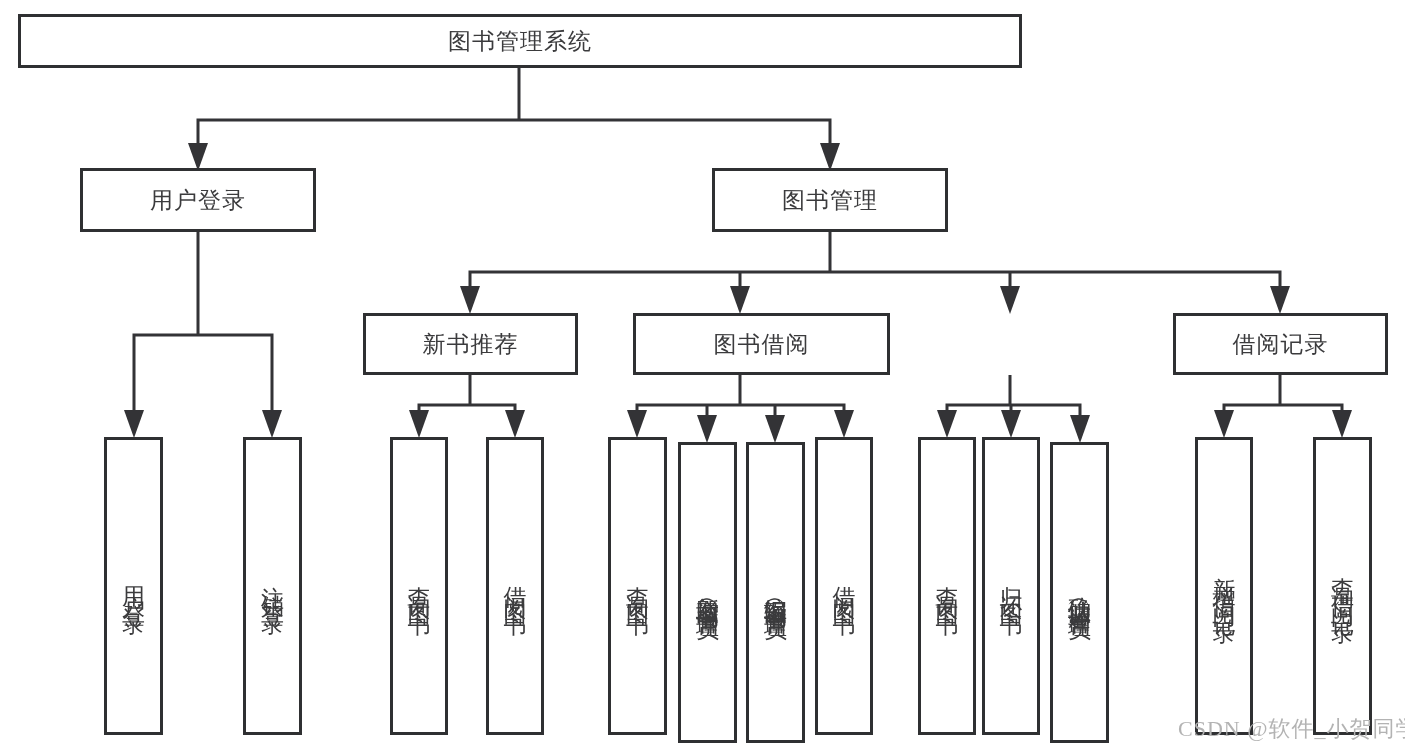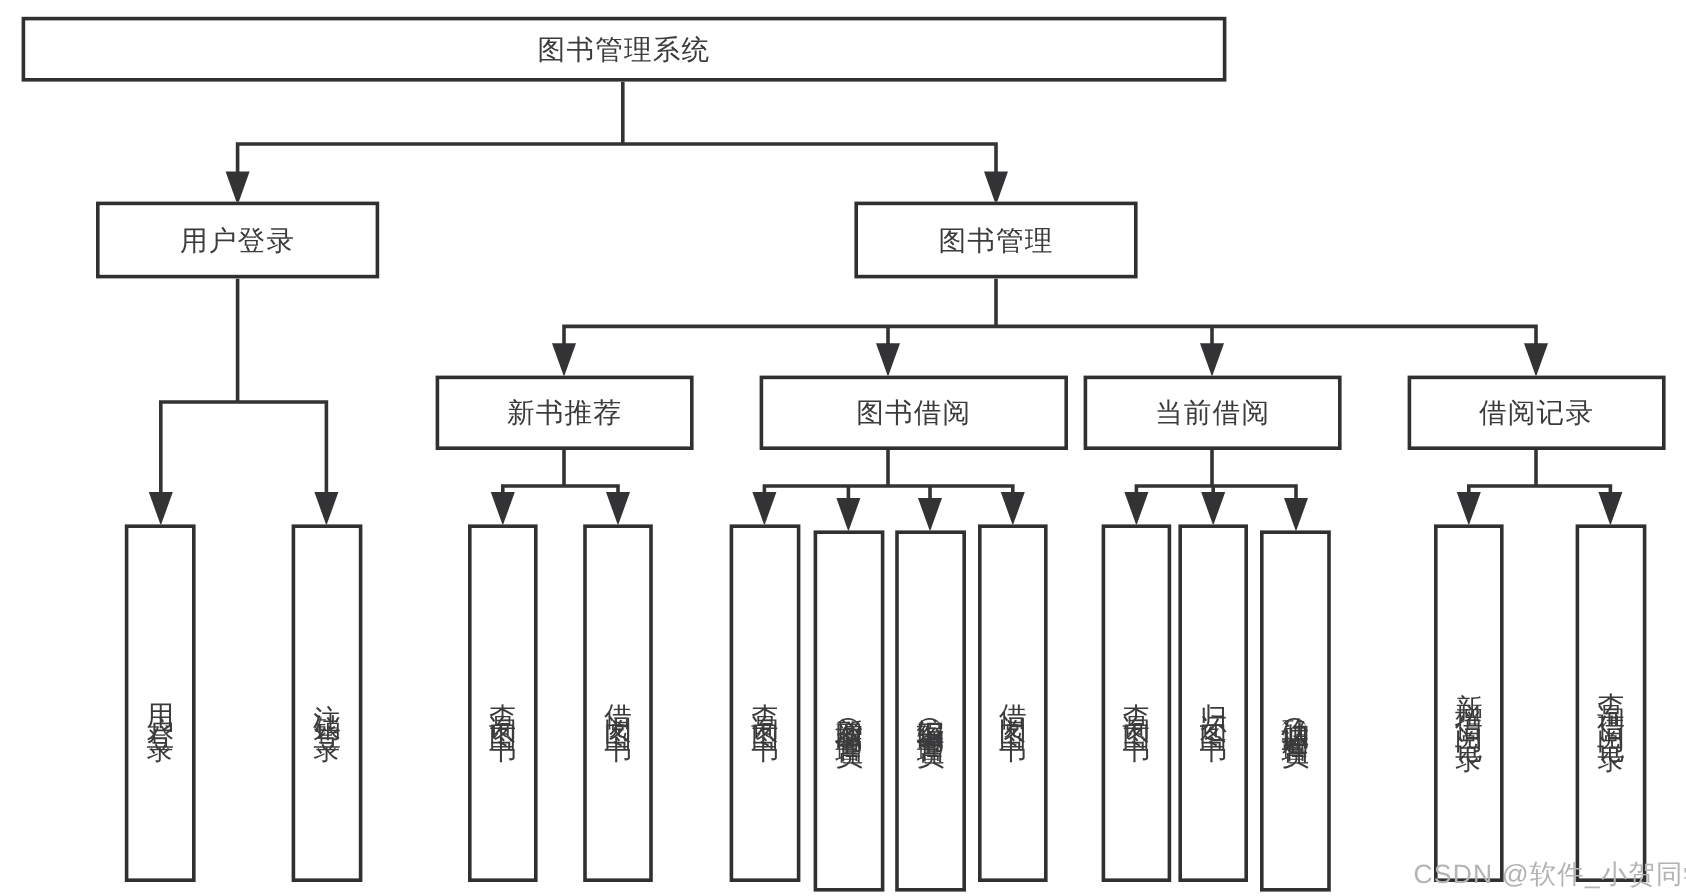--- a/index.html
+++ b/index.html
@@ -2,21 +2,21 @@
 <html><head>
 <meta charset="utf-8">
 <style>
   html, body { margin: 0; padding: 0; background: #ffffff; }
   #canvas {
     position: relative;
     width: 1405px;
     height: 747px;
     background: #ffffff;
     overflow: hidden;
-    font-family: Liberation Sans, sans-serif;
+    font-family: Liberation Serif, serif;
   }
   #connectors {
     position: absolute;
     left: 0; top: 0;
     width: 1405px; height: 747px;
   }
   .node {
     position: absolute;
     box-sizing: border-box;
     background: #ffffff;
@@ -95,21 +95,20 @@
     </g>
   </svg>
 
   <div class="node" style="left:18px; top:14px; width:1004px; height:54px;">图书管理系统</div>
 
   <div class="node" style="left:80px; top:168px; width:236px; height:64px;">用户登录</div>
   <div class="node" style="left:363px; top:313px; width:215px; height:62px;">新书推荐</div>
 
   <div class="node" style="left:712px; top:168px; width:236px; height:64px;">图书管理</div>
   <div class="node" style="left:633px; top:313px; width:257px; height:62px;">图书借阅</div>
-  <div class="node" style="left:903px; top:313px; width:215px; height:62px;">当前借阅</div>
   <div class="node" style="left:1173px; top:313px; width:215px; height:62px;">借阅记录</div>
 
   <div class="node leaf" style="left:104px; top:437px; width:59px; height:298px;">用户登录</div>
   <div class="node leaf" style="left:243px; top:437px; width:59px; height:298px;">注销登录</div>
 
   <div class="node leaf" style="left:390px; top:437px; width:58px; height:298px;">查询图书</div>
   <div class="node leaf" style="left:486px; top:437px; width:58px; height:298px;">借阅图书</div>
 
   <div class="node leaf" style="left:608px; top:437px; width:59px; height:298px;">查询图书</div>
   <div class="node leaf tall" style="left:678px; top:442px; width:59px; height:301px;">新增图书（管理员）</div>

